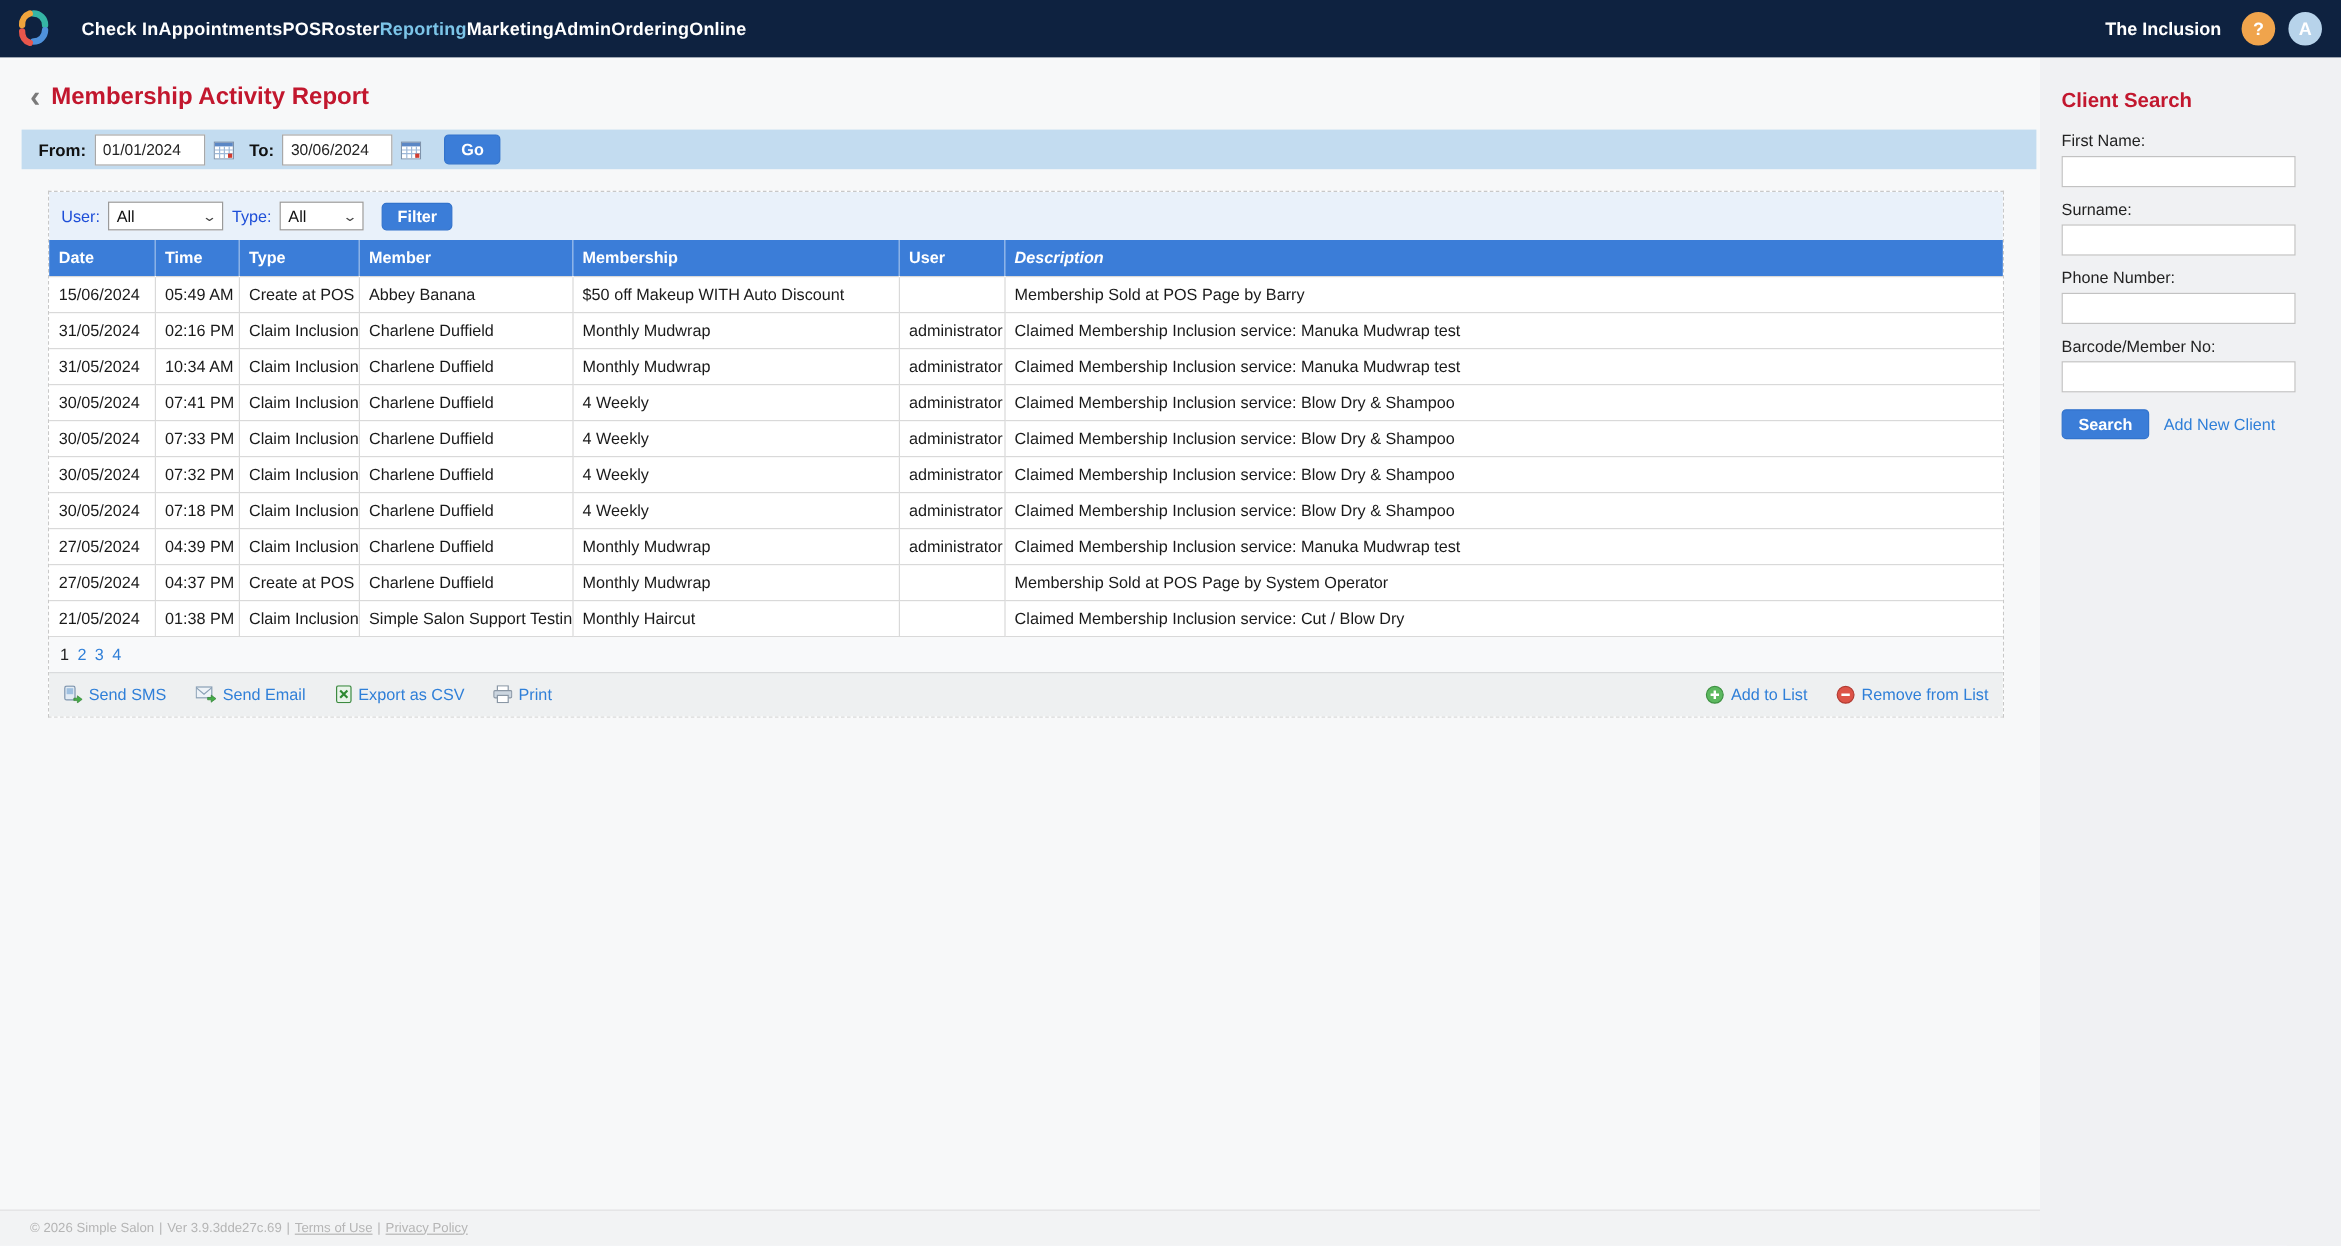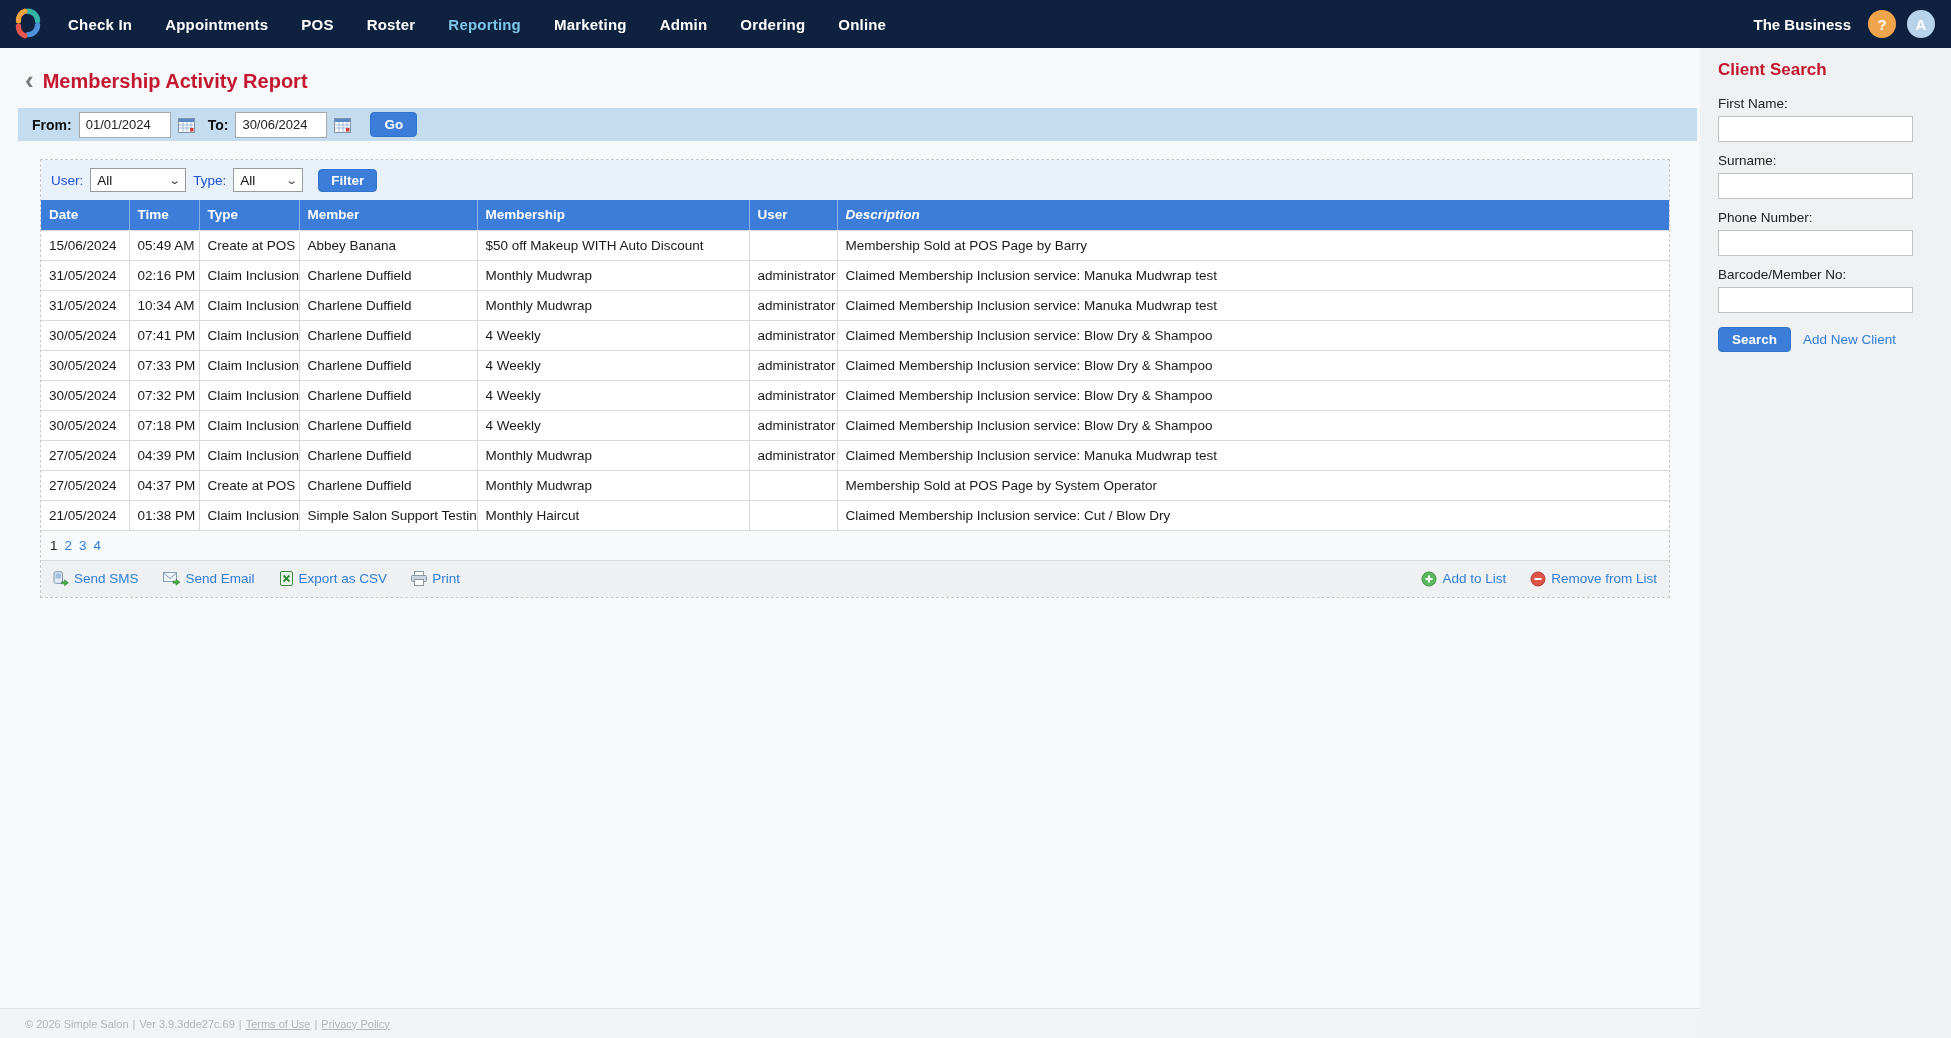--- a/index.html
+++ b/index.html
@@ -9,21 +9,21 @@
     background:var(--sidebar_bg,#f0f1f3);
     position:relative;
     color:#1a1a1a;
   }
   
   .topnav {
     height:48px; background:var(--nav_bg,#0e2240);
     display:flex; align-items:center; padding:0 16px 0 12px;
   }
   .logo { width:34px; height:36px; display:flex; align-items:center; margin-right:22px; cursor:pointer; }
-  .nav-items { display:flex; align-items:center; gap:33px; }
+  .nav-items { display:flex; align-items:center; }
   .nav-item { color:#fff; font-size:15px; font-weight:700; cursor:pointer; letter-spacing:.2px; }
   .nav-item.active { color:var(--nav_active,#7cc5e8); }
   .nav-right { margin-left:auto; display:flex; align-items:center; gap:11px; }
   .business-name { color:#fff; font-size:15px; font-weight:700; margin-right:6px; }
   .circle-btn {
     width:28px; height:28px; border-radius:50%; display:flex; align-items:center;
     justify-content:center; color:#fff; font-weight:700; font-size:15px; cursor:pointer;
   }
   .help-circle { background:#f0a44c; }
   .avatar-circle { background:#b7d3ea; }
@@ -105,21 +105,21 @@
     position:absolute; left:0; bottom:0; width:1700px; height:30px;
     background:#f2f3f4; border-top:1px solid #e1e2e3;
     display:flex; align-items:center; padding-left:25px;
     font-size:11px; color:#b5b5b5; gap:4px;
   }
   .footer .flink { color:#b5b5b5; text-decoration:underline; cursor:pointer; }
 
   
   .sidebar {
     position:absolute; right:0; top:48px; width:251px; height:990px;
-    background:var(--sidebar_bg,#f0f1f3); padding:12px 20px 0 18px;
+    background:var(--sidebar_bg,#f0f1f3); padding:26px 20px 0 18px;
   }
   .cs-title { color:var(--title_red,#c2172e); font-size:17px; font-weight:700; margin-bottom:16px; }
   .cs-field { margin-bottom:11px; }
   .cs-label { display:block; font-size:13.5px; color:#222; margin-bottom:5px; }
   .cs-input {
     width:195px; height:26px; border:1px solid #c2c2c2; background:#fff;
     font-family:inherit; font-size:13px; padding:0 6px;
   }
   .cs-actions { margin-top:14px; display:flex; align-items:center; gap:12px; }
   .add-client-link { color:var(--link,#2f7fd8); font-size:13.5px; cursor:pointer; }
@@ -152,21 +152,21 @@
 
       <span class="nav-item">Marketing</span>
 
       <span class="nav-item">Admin</span>
 
       <span class="nav-item">Ordering</span>
 
       <span class="nav-item">Online</span>
     </div>
   <div class="nav-right">
-    <span class="business-name">The Business</span>
+    <span class="business-name">The Inclusion</span>
     <span class="circle-btn help-circle">?</span>
     <span class="circle-btn avatar-circle">A</span>
   </div>
 </div>
 
 <div class="main">
 
   <div class="page-head">
     <span class="back-arrow">‹</span>
     <span class="page-title">Membership Activity Report</span>

